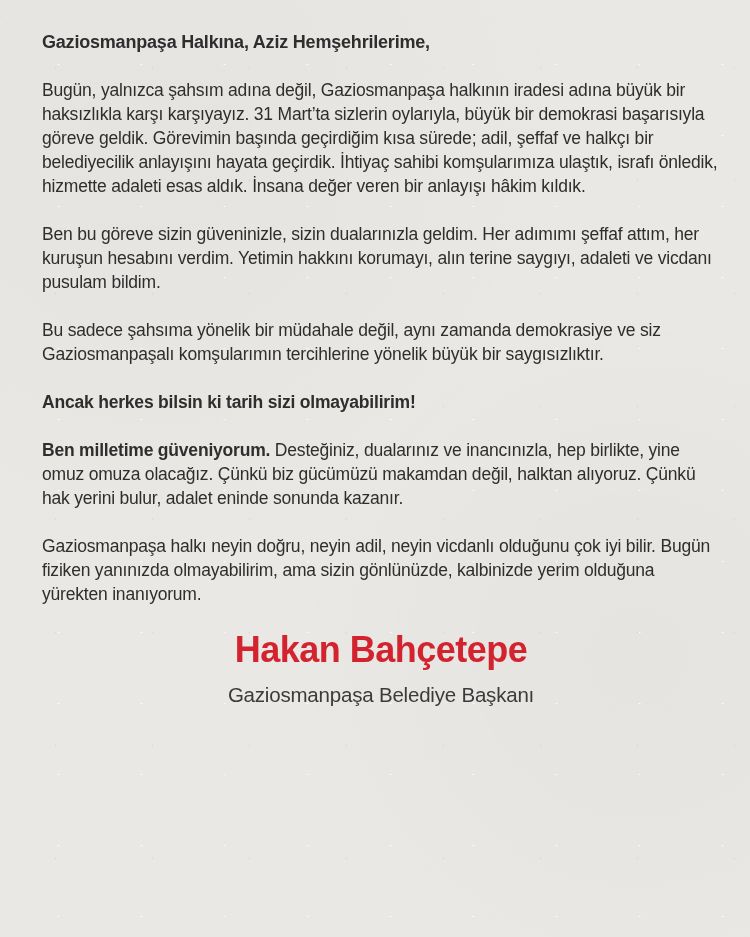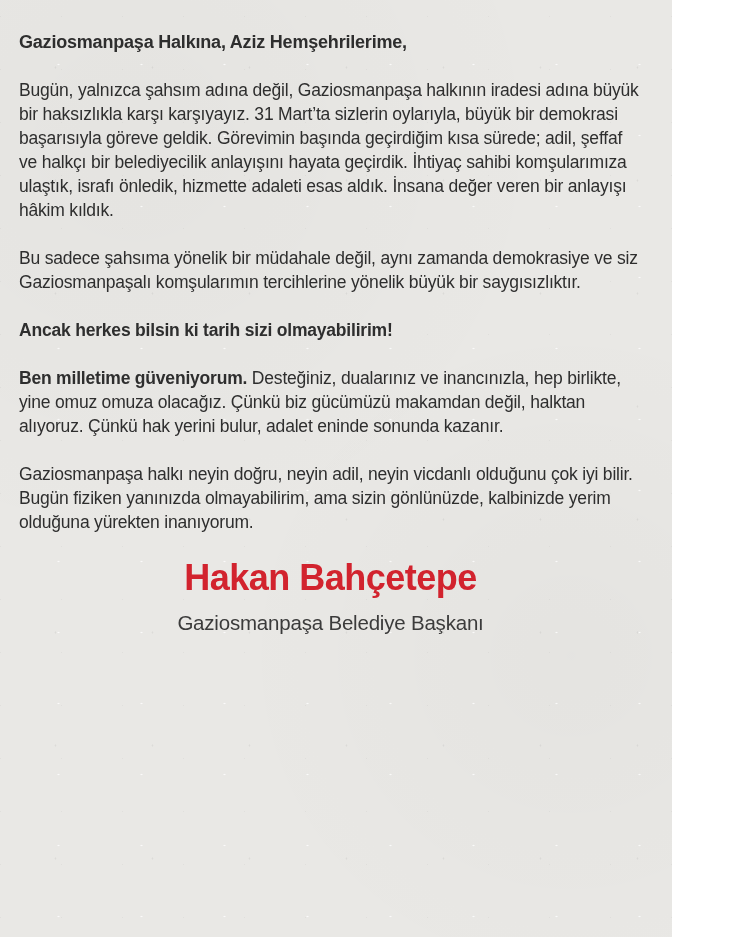--- a/index.html
+++ b/index.html
@@ -1,21 +1,21 @@
 <!DOCTYPE html>
 <html><head>
 <meta charset="utf-8">
 <style>
   html, body { margin: 0; padding: 0; }
   .page {
     position: relative;
-    width: 672px;
+    width: 750px;
     height: 937px;
     box-sizing: border-box;
-    padding: 20px 30px 0 19px;
+    padding: 20px 30px 0 42px;
     overflow: hidden;
     background-color: #e9e8e5;
     background-image:
       radial-gradient(rgba(0,0,0,0.055) 0.7px, transparent 1.1px),
       radial-gradient(rgba(0,0,0,0.04) 0.6px, transparent 1px),
       radial-gradient(rgba(255,255,255,0.8) 0.8px, transparent 1.2px),
       radial-gradient(circle at 20% 15%, rgba(0,0,0,0.02), transparent 45%),
       radial-gradient(circle at 85% 70%, rgba(0,0,0,0.018), transparent 40%);
     background-size: 97px 113px, 61px 53px, 83px 71px, 100% 100%, 100% 100%;
     background-position: 7px 11px, 31px 43px, 17px 29px, 0 0, 0 0;
@@ -49,20 +49,21 @@
   }
 </style>
 </head>
 <body>
 
 <div class="page" style="background-color: rgb(233, 232, 229); color: rgb(46, 46, 46);">
   <div class="salutation">Gaziosmanpaşa Halkına, Aziz Hemşehrilerime,</div>
 
   <div id="letter-body">
       <p class="para"><span>Bugün, yalnızca şahsım adına değil, Gaziosmanpaşa halkının iradesi adına büyük bir haksızlıkla karşı karşıyayız. 31 Mart’ta sizlerin oylarıyla, büyük bir demokrasi başarısıyla göreve geldik. Görevimin başında geçirdiğim kısa sürede; adil, şeffaf ve halkçı bir belediyecilik anlayışını hayata geçirdik. İhtiyaç sahibi komşularımıza ulaştık, israfı önledik, hizmette adaleti esas aldık. İnsana değer veren bir anlayışı hâkim kıldık.</span></p>
+      <p class="para"><span>Ben bu göreve sizin güveninizle, sizin dualarınızla geldim. Her adımımı şeffaf attım, her kuruşun hesabını verdim. Yetimin hakkını korumayı, alın terine saygıyı, adaleti ve vicdanı pusulam bildim.</span></p>
       <p class="para"><span>Bu sadece şahsıma yönelik bir müdahale değil, aynı zamanda demokrasiye ve siz Gaziosmanpaşalı komşularımın tercihlerine yönelik büyük bir saygısızlıktır.</span></p>
       <p class="para"><strong>Ancak herkes bilsin ki tarih sizi olmayabilirim!</strong></p>
       <p class="para"><strong>Ben milletime güveniyorum.</strong><span> Desteğiniz, dualarınız ve inancınızla, hep birlikte, yine omuz omuza olacağız. Çünkü biz gücümüzü makamdan değil, halktan alıyoruz. Çünkü hak yerini bulur, adalet eninde sonunda kazanır.</span></p>
       <p class="para"><span>Gaziosmanpaşa halkı neyin doğru, neyin adil, neyin vicdanlı olduğunu çok iyi bilir. Bugün fiziken yanınızda olmayabilirim, ama sizin gönlünüzde, kalbinizde yerim olduğuna yürekten inanıyorum.</span></p>
     </div>
 
   <div class="signature">
     <div class="signature-name" style="color: rgb(210, 35, 46);">Hakan Bahçetepe</div>
     <div class="signature-title">Gaziosmanpaşa Belediye Başkanı</div>
   </div>

